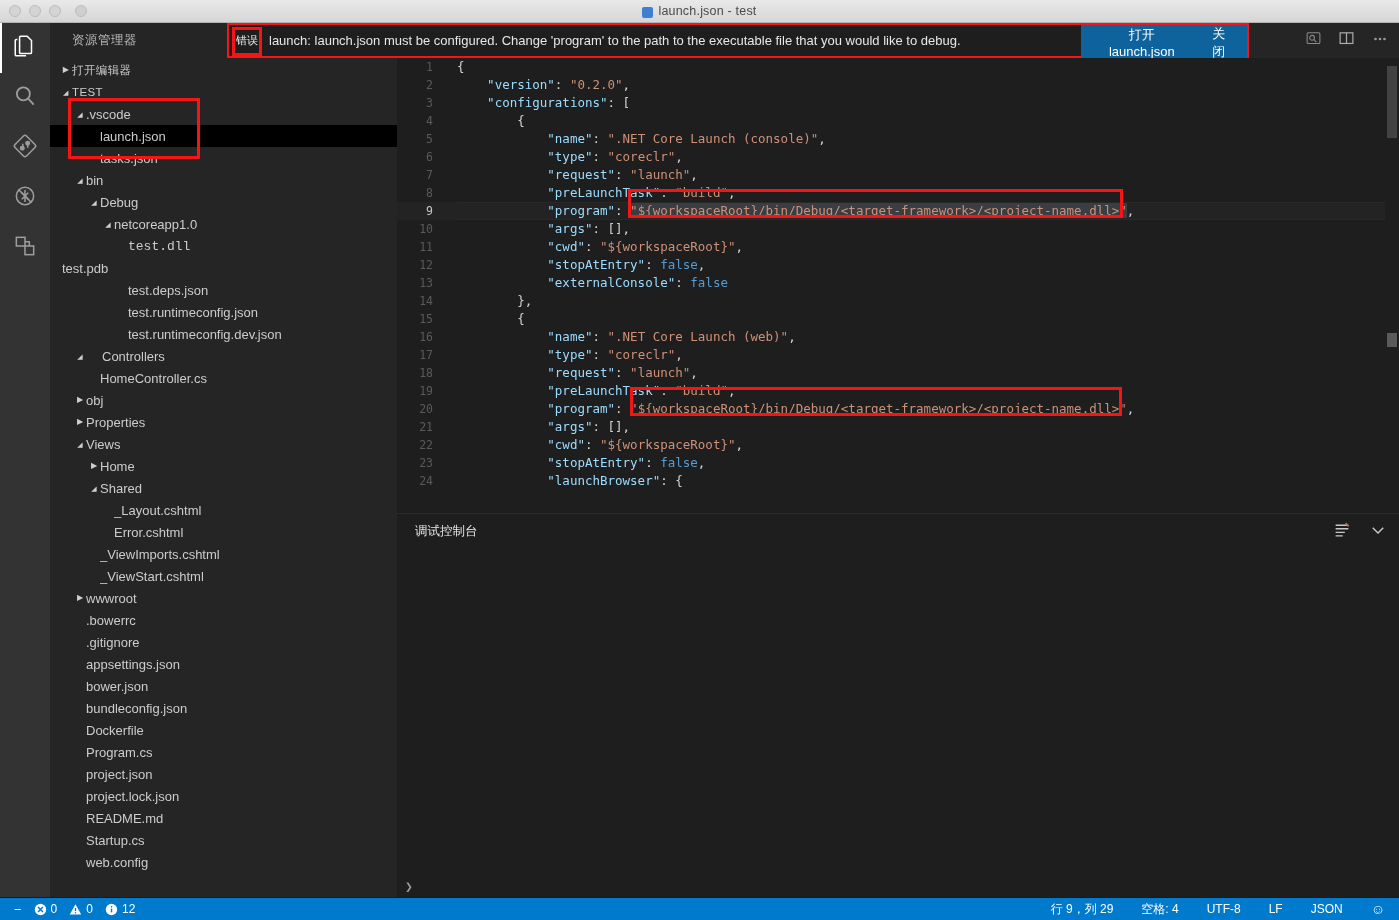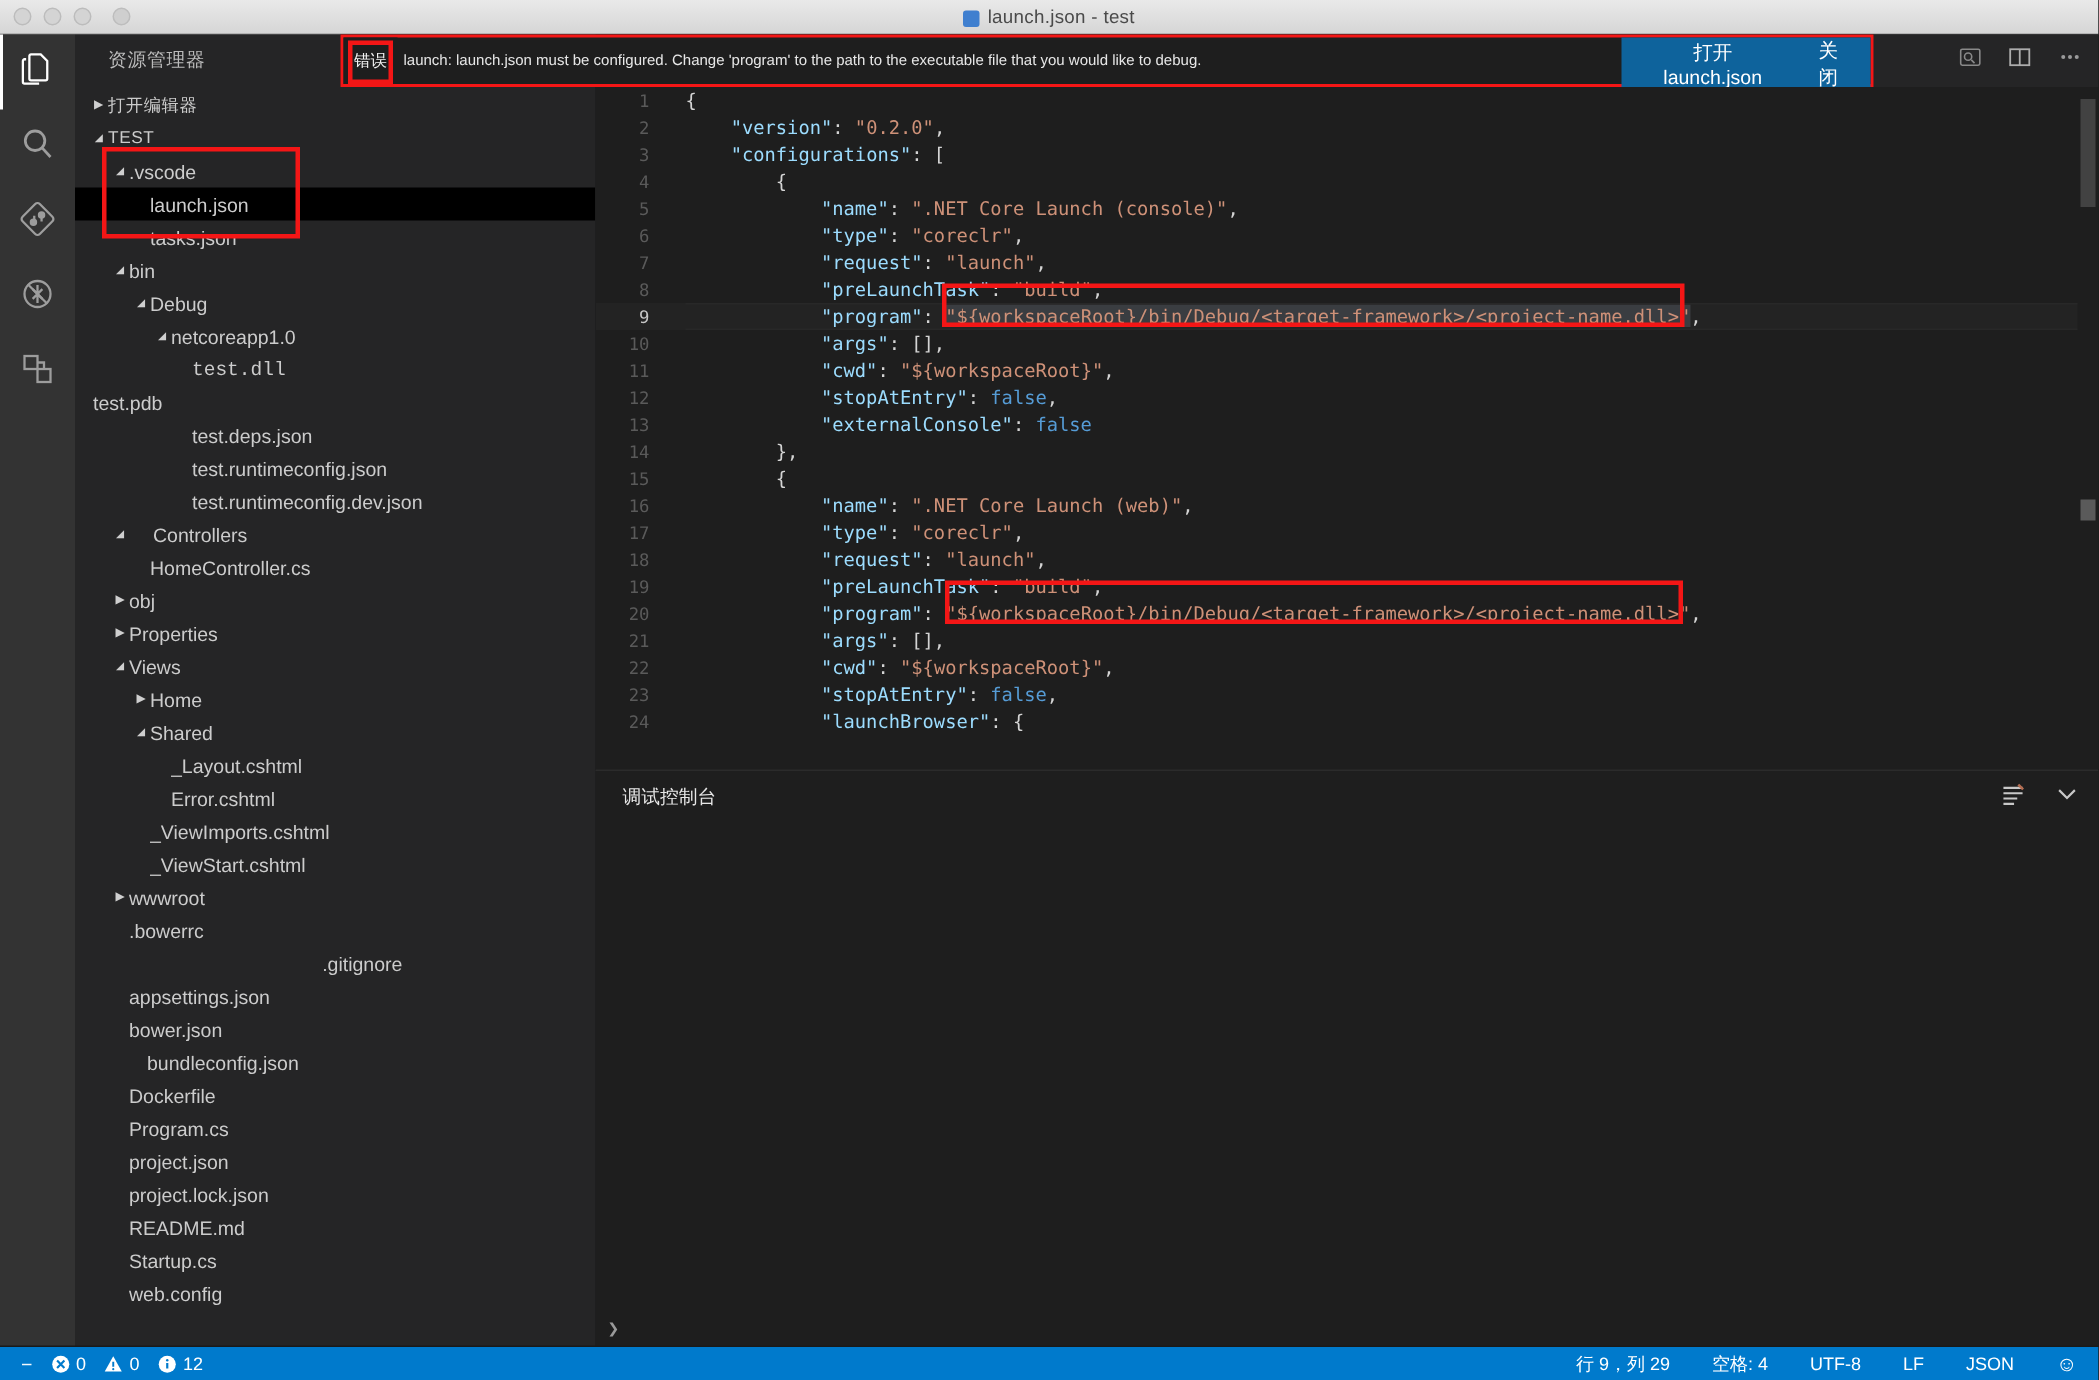--- a/index.html
+++ b/index.html
@@ -93,21 +93,21 @@
   .notif-badge {
     width: 36px; height: 100%; background: #1e1e1e;
     display: flex; align-items: center; justify-content: center;
     color: #f3f3f3; font-size: 11px; position: relative;
   }
   .notif-badge .bdg-box {
     position: absolute; left: 3px; top: 2px; width: 30px; height: 29px;
     border: 3px solid #f41616;
   }
   .notif-text {
-    font-size: 10px; color: #e7e7e7; padding-left: 4px; white-space: nowrap;
+    font-size: 13px; color: #e7e7e7; padding-left: 4px; white-space: nowrap;
   }
   .notif-buttons {
     position: absolute; left: 852px; top: 0; height: 35px; background: #0e639c;
     display: flex; align-items: center; padding: 0 16px; gap: 20px;
   }
   .notif-buttons button {
     background: transparent; border: 0; color: #ffffff; font-size: 13px;
     cursor: pointer; font-family: "Liberation Sans", sans-serif;
   }
 
@@ -345,33 +345,33 @@
           <span class="lbl">_ViewStart.cshtml</span>
         </div>
         <div class="row" style="padding-left: 24px;">
           <span class="tw">▶</span>
           <span class="lbl">wwwroot</span>
         </div>
         <div class="row" style="padding-left: 24px;">
           <span class="tw"></span>
           <span class="lbl">.bowerrc</span>
         </div>
-        <div class="row" style="padding-left: 24px; justify-content: center;">
+        <div class="row" style="padding-left: 24px;">
           <span class="tw"></span>
           <span class="lbl">.gitignore</span>
         </div>
         <div class="row" style="padding-left: 24px;">
           <span class="tw"></span>
           <span class="lbl">appsettings.json</span>
         </div>
         <div class="row" style="padding-left: 24px;">
           <span class="tw"></span>
           <span class="lbl">bower.json</span>
         </div>
-        <div class="row" style="padding-left: 36px;">
+        <div class="row" style="padding-left: 24px;">
           <span class="tw"></span>
           <span class="lbl">bundleconfig.json</span>
         </div>
         <div class="row" style="padding-left: 24px;">
           <span class="tw"></span>
           <span class="lbl">Dockerfile</span>
         </div>
         <div class="row" style="padding-left: 24px;">
           <span class="tw"></span>
           <span class="lbl">Program.cs</span>

